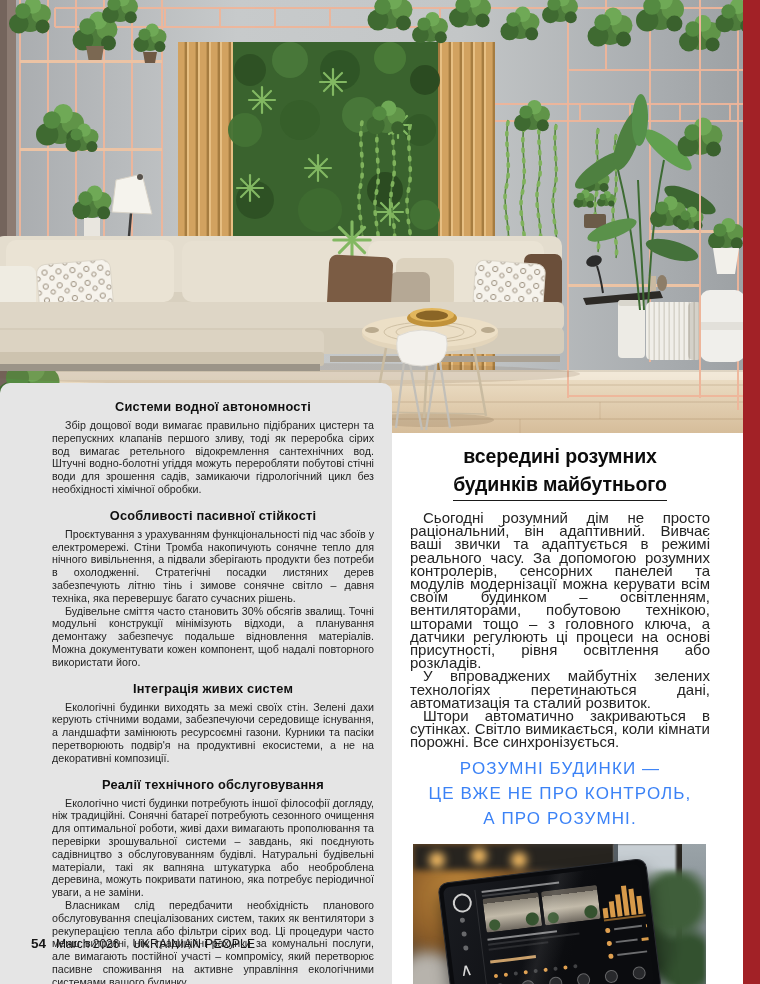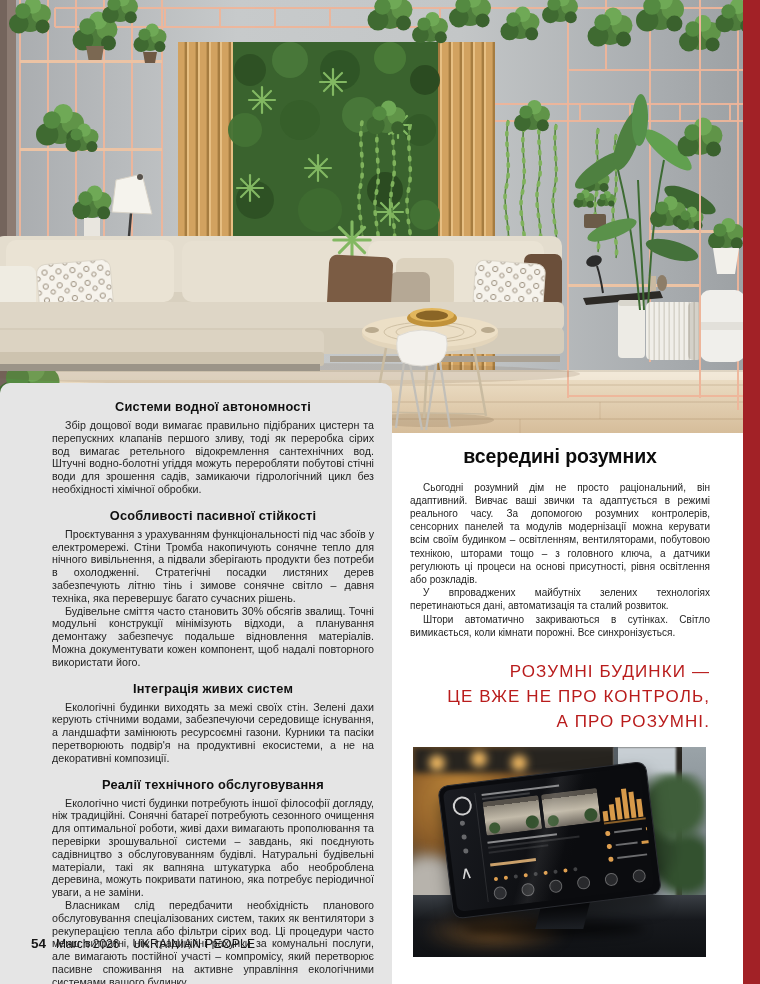--- a/index.html
+++ b/index.html
@@ -37,26 +37,26 @@
   .footer .mag{margin-left:13px; letter-spacing:.4px;}
   
   .right-col{position:absolute; left:410px; top:443px; width:300px;}
   .art-title{
     margin:0 0 10px; font-size:19.5px; line-height:27.5px; font-weight:700;
     text-align:center; color:#0c0c0c; letter-spacing:-.1px;
   }
   .art-title span{display:block;}
   .art-title .u{display:inline-block; border-bottom:1.5px solid #1a1a1a; padding-bottom:2px;}
   .art-p{
-    font-size:10px; line-height:13.2px; text-align:justify; text-indent:13px;
+    font-size:15px; line-height:13.2px; text-align:justify; text-indent:13px;
     margin:0; color:#242424; hyphens:auto;
   }
   .pull-quote{
-    margin:20px 0 0; text-align:right; font-size:17px; line-height:25px;
-    letter-spacing:1.1px; color:#b91c1c; font-weight:400;
+    margin:7px 0 0; text-align:center; font-size:17px; line-height:25px;
+    letter-spacing:1.1px; color:#3b82f6; font-weight:400;
   }
   .pull-quote span{display:block;}
   
   .tablet-photo{
     position:relative; margin:13px 0 0 3px; width:293px; height:210px;
     overflow:hidden; background:#45413b;
   }
   .tp{position:absolute;}
   .tp-warm{left:-30px; top:-10px; width:170px; height:150px;
     background:radial-gradient(ellipse at 45% 40%, #d2953f 0%, #8a5a26 45%, rgba(80,55,25,0) 72%);
@@ -389,20 +389,21 @@
 
   <div class="footer">
     <span class="pageno">54</span>
     <span class="issue">March 2026</span>
     <span class="mag">UKRAINIAN PEOPLE</span>
   </div>
 
   <section class="right-col">
     <h1 class="art-title">
       <span>всередині розумних</span>
+      <span><span class="u">будинків майбутнього</span></span>
     </h1>
     <p class="art-p">Сьогодні розумний дім не просто раціональний, він адаптивний. Вивчає ваші звички та адаптується в режимі реального часу. За допомогою розумних контролерів, сенсорних панелей та модулів модернізації можна керувати всім своїм будинком – освітленням, вентиляторами, побутовою технікою, шторами тощо – з головного ключа, а датчики регулюють ці процеси на основі присутності, рівня освітлення або розкладів.</p>
     <p class="art-p">У впроваджених майбутніх зелених технологіях перетинаються дані, автоматизація та сталий розвиток.</p>
     <p class="art-p">Штори автоматично закриваються в сутінках. Світло вимикається, коли кімнати порожні. Все синхронізується.</p>
 
     <blockquote class="pull-quote">
       <span>РОЗУМНІ БУДИНКИ —</span>
       <span>ЦЕ ВЖЕ НЕ ПРО КОНТРОЛЬ,</span>
       <span>А ПРО РОЗУМНІ.</span>
     </blockquote>

